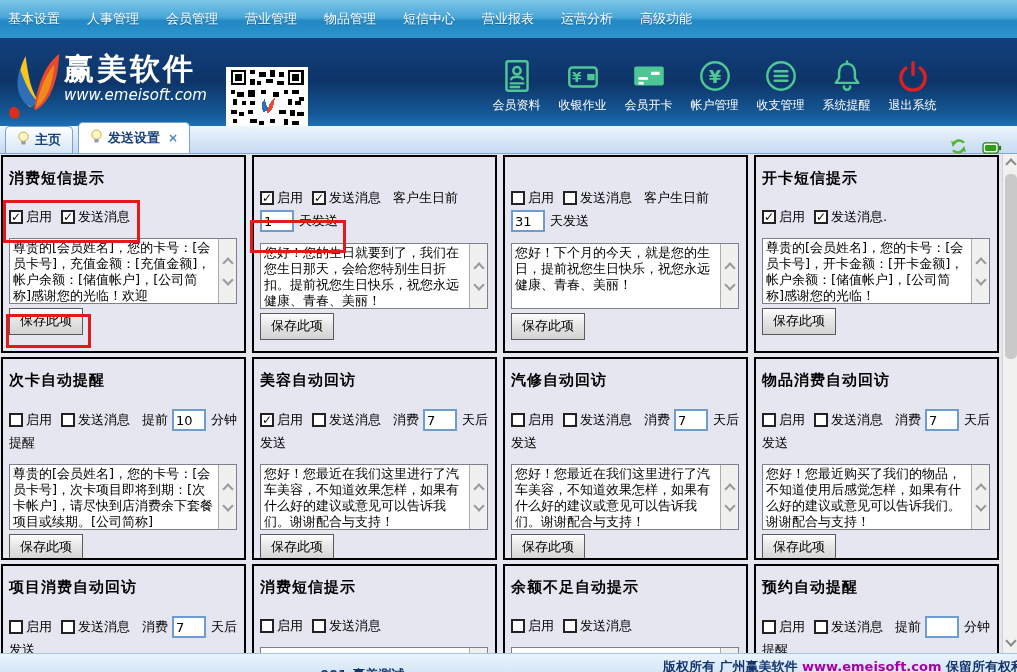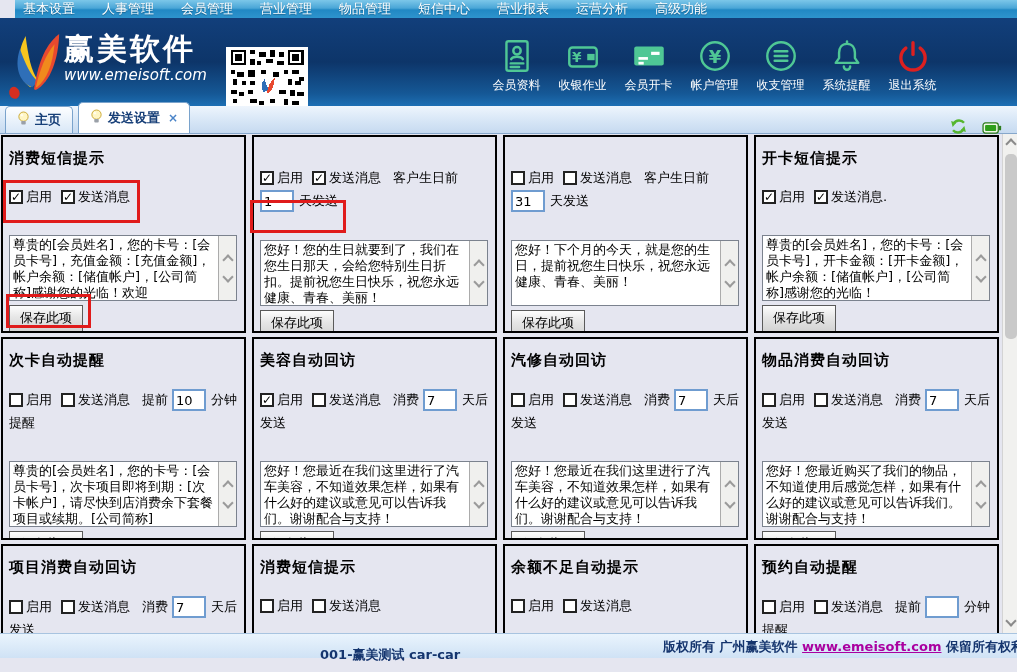--- a/index.html
+++ b/index.html
@@ -1,21 +1,21 @@
 <!DOCTYPE html>
 <html><head>
 <meta charset="utf-8">
 <style>
   * { box-sizing: border-box; margin: 0; padding: 0; }
   html,body { width:1017px; height:672px; overflow:hidden; }
   body { font-family:"DejaVu Sans", sans-serif; background:#e5e6f0; position:relative; }
 
   
-  .menubar { height:18px; display:flex; align-items:center; padding-left:8px; gap:27px;
-    background:linear-gradient(180deg,#7cc7e9 0%,#4aa6d7 45%,#2188c4 55%,#2e94cd 100%);margin-left:15px; }
+  .menubar { height:38px; display:flex; align-items:center; padding-left:8px; gap:27px;
+    background:linear-gradient(180deg,#7cc7e9 0%,#4aa6d7 45%,#2188c4 55%,#2e94cd 100%); }
   .menu-item { color:#fff; font-size:13px; white-space:nowrap; cursor:pointer;
     text-shadow:0 1px 1px rgba(0,0,0,.3); }
 
   
   .header { height:88px; position:relative;
     background:linear-gradient(180deg,#123f7b 0%,#0d3569 50%,#155896 86%,#1d6fb4 100%); }
   .logo-flame { position:absolute; left:6px; top:6px; }
   .brand { position:absolute; left:64px; top:14px; color:#fff; }
   .brand-name { font-size:30px; font-weight:bold; letter-spacing:3px; line-height:1.1; }
   .brand-site { font-size:15px; font-style:italic; margin-top:1px; }
@@ -48,21 +48,21 @@
   .p-checks { margin-top:19px; font-size:13px; color:#000; display:flex; align-items:center;
     flex-wrap:wrap; line-height:20px; }
   .cbox { width:14px; height:14px; min-width:14px; background:#fff; border:2px solid #222;
     display:inline-flex; align-items:center; justify-content:center; font-size:12px; font-weight:bold;
     line-height:1; cursor:pointer; }
   .lbl { margin:0 9px 0 3px; }
   .pre { margin-right:4px; margin-left:3px; }
   .num-input { width:34px; height:22px; border:2px solid #6f9cd0; background:#fff; font-size:13px;
     font-family:inherit; padding:0 2px; margin-right:5px; }
   .p-line2 { font-size:13px; margin-top:2px; display:flex; align-items:center; line-height:20px; }
-  .p-msg { margin-top:28px; margin-right:1px; height:66px; background:#fff; border:1px solid #7b828e;
+  .p-msg { margin-top:11px; margin-right:1px; height:66px; background:#fff; border:1px solid #7b828e;
     position:relative; padding:1px 21px 0 3px; font-size:13px; line-height:16px; color:#000;
     overflow:hidden; }
   .msg-sb { position:absolute; right:0; top:0; bottom:0; width:18px; background:#f0f0ee;
     border-left:1px solid #ababab; display:flex; flex-direction:column; align-items:center;
     justify-content:center; gap:9px; }
   .chev { width:8px; height:8px; border-style:solid; border-color:#9a9a9a; border-width:0; cursor:pointer; }
   .chev-up { border-top:2.5px solid #9a9a9a; border-right:2.5px solid #9a9a9a; transform:rotate(-45deg); }
   .chev-down { border-bottom:2.5px solid #9a9a9a; border-right:2.5px solid #9a9a9a; transform:rotate(45deg); }
   .p-save { margin-top:4px; display:inline-block; font-family:inherit; font-size:13px; color:#000;
     padding:3px 10px 4px; background:linear-gradient(180deg,#fdfdfd,#e6e6e6 45%,#d3d3d3);

